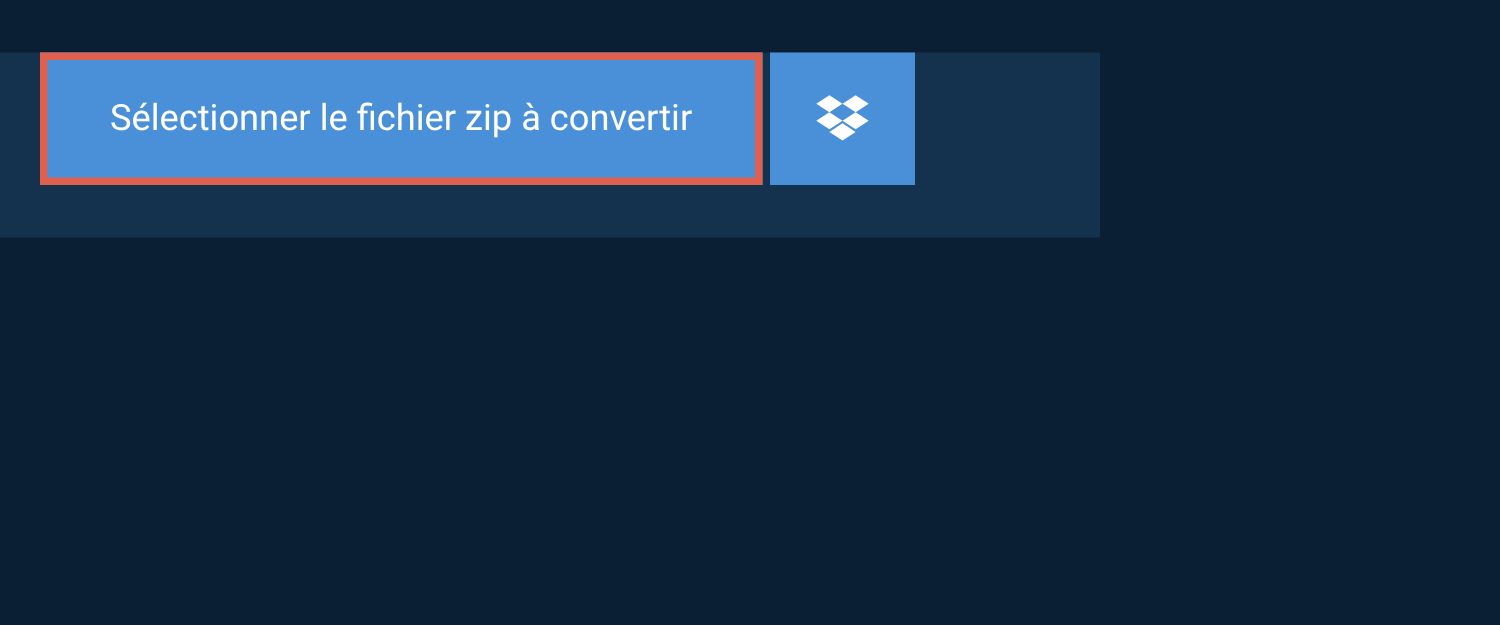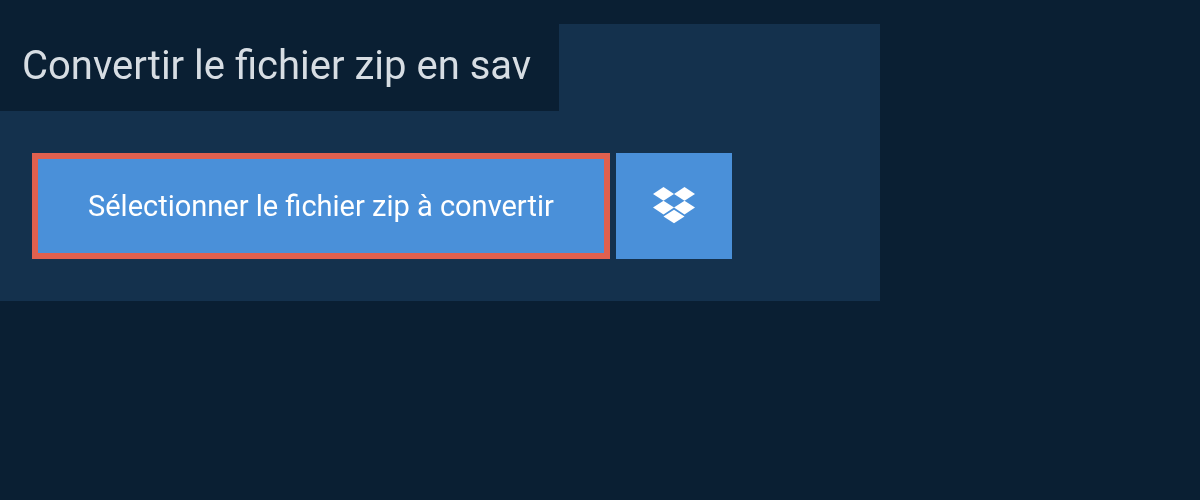--- a/index.html
+++ b/index.html
@@ -58,23 +58,20 @@
     .dropbox-icon {
       width: 42px;
       height: 38px;
       fill: #ffffff;
     }
   </style>
 </head>
 <body>
 
 <div class="panel">
-  <div class="title-bar">
-    <h1 class="title">Convertir le fichier zip en sav</h1>
-  </div>
   <div class="button-row">
     <div class="select-button">
       <span>Sélectionner le fichier zip à convertir</span>
     </div>
     <div class="dropbox-button">
       <svg class="dropbox-icon" viewBox="0 0 40 36">
         <path d="M10 0 L20 6.5 L10 13 L0 6.5 Z"></path>
         <path d="M30 0 L40 6.5 L30 13 L20 6.5 Z"></path>
         <path d="M0 19.5 L10 13 L20 19.5 L10 26 Z"></path>
         <path d="M20 19.5 L30 13 L40 19.5 L30 26 Z"></path>

